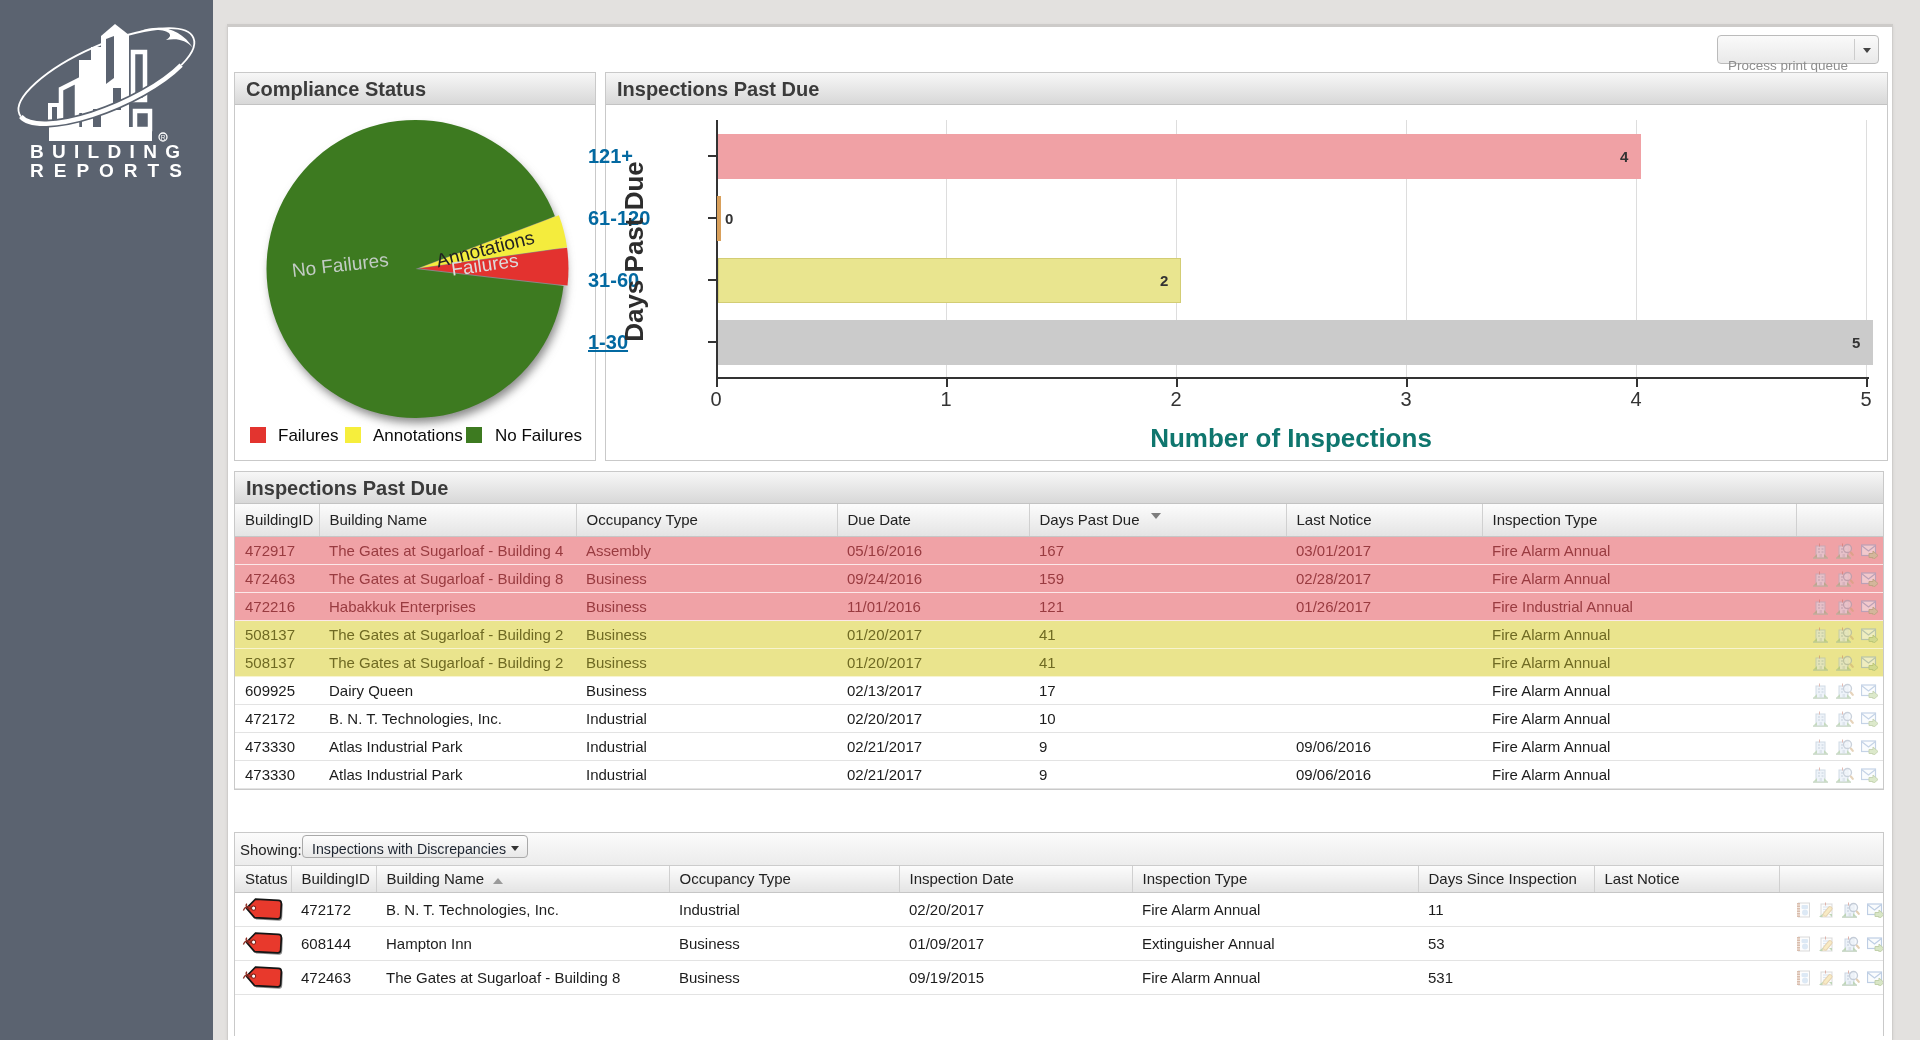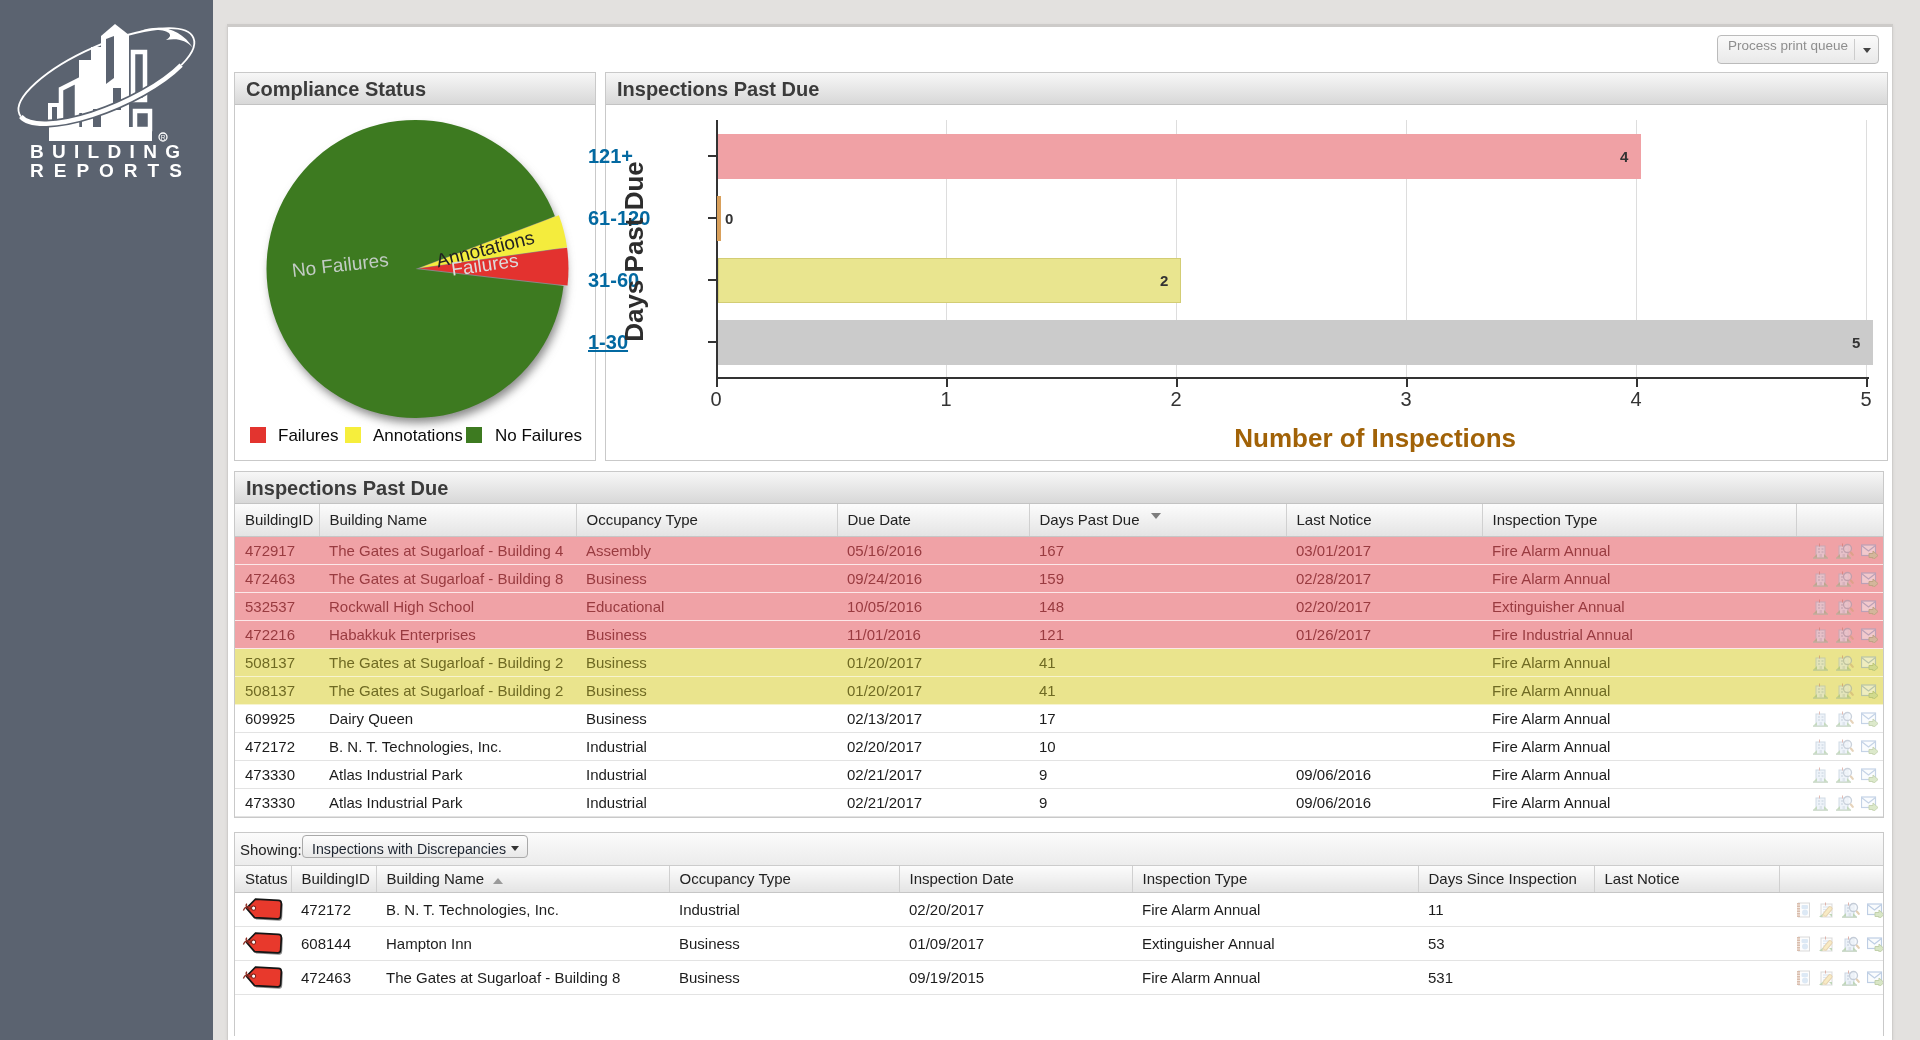--- a/index.html
+++ b/index.html
@@ -9,21 +9,21 @@
 #nav{position:absolute;left:35px;top:240px;list-style:none;margin:0;padding:0;}
 #nav li{font-size:28px;font-weight:bold;color:#fff;line-height:39.5px;
  transform:scaleX(0.79);transform-origin:left center;white-space:nowrap;}
 #main{position:absolute;left:227px;top:24px;width:1666px;height:1016px;background:#fff;
  border:1px solid #cfcdcb;border-top:3px solid #cdcbc9;border-bottom:none;box-shadow:0 1px 3px rgba(0,0,0,.08);}
 .panel{position:absolute;background:#fff;border:1px solid #c9c9c9;}
 .phead{height:32px;line-height:32px;background:linear-gradient(#f7f7f7,#d8d8d8);
  border-bottom:1px solid #c3c3c3;font-size:20px;font-weight:bold;color:#3b3b3b;padding-left:11px;}
 #btn{position:absolute;left:1717px;top:35px;width:162px;height:29px;border:1px solid #bbb;
  border-radius:4px;background:linear-gradient(#fafafa,#e9e9e9);color:#8e8e8e;font-size:13.5px;}
-#btn .txt{position:absolute;left:10px;top:2px;}
+#btn .txt{position:absolute;left:10px;top:22px;}
 #btn .sep{position:absolute;right:23px;top:3px;bottom:3px;width:1px;background:#ccc;}
 #btn .arr{position:absolute;right:7px;top:12px;width:0;height:0;border:4.5px solid transparent;
  border-top:5.5px solid #444;}
 
 .grid{position:absolute;top:120px;height:258px;width:1px;background:#ddd;}
 .bar{position:absolute;height:45px;}
 .ylab{position:absolute;width:120px;text-align:left;font-size:20px;color:#0369a1;font-weight:bold;line-height:45px;}
 .xlab{position:absolute;top:388px;width:40px;text-align:center;font-size:20px;color:#333;}
 .tick{position:absolute;top:378px;height:9px;width:2px;background:#333;}
 .ytick{position:absolute;width:8px;height:2px;background:#333;left:708px;}
@@ -202,21 +202,21 @@
   <div class="tick" style="left:1176px;"></div>
   <div class="tick" style="left:1406px;"></div>
   <div class="tick" style="left:1636px;"></div>
   <div class="tick" style="left:1866px;"></div>
   <div class="xlab" style="left:696px;">0</div>
   <div class="xlab" style="left:926px;">1</div>
   <div class="xlab" style="left:1156px;">2</div>
   <div class="xlab" style="left:1386px;">3</div>
   <div class="xlab" style="left:1616px;">4</div>
   <div class="xlab" style="left:1846px;">5</div>
-  <div style="position:absolute;left:1066px;top:423px;width:450px;text-align:right;font-size:26px;font-weight:bold;color:#a16207;">Number of Inspections</div>
+  <div style="position:absolute;left:1066px;top:423px;width:450px;text-align:center;font-size:26px;font-weight:bold;color:#0f766e;">Number of Inspections</div>
   <div style="position:absolute;left:539px;top:236px;width:190px;text-align:center;font-size:26px;font-weight:bold;color:#2d2d2d;transform:rotate(-90deg);">Days Past Due</div>
 </div>
 
 <div class="panel" id="p3" style="left:234px;top:471px;width:1650px;">
   <div class="phead">Inspections Past Due</div>
   <table id="t2">
     <colgroup>
         <col style="width:84px">
         <col style="width:257px">
         <col style="width:261px">
@@ -254,36 +254,20 @@
             </svg></td>
         </tr>
     <tr class="pink">
           <td>472463</td>
           <td>The Gates at Sugarloaf - Building 8</td>
           <td>Business</td>
           <td>09/24/2016</td>
           <td>159</td>
           <td>02/28/2017</td>
           <td>Fire Alarm Annual</td>
-          <td class="icons"><svg width="16" height="16" style="opacity:0.45">
-              <use href="#ib"></use>
-            </svg><svg width="18" height="16" style="opacity:0.45">
-              <use href="#ibm"></use>
-            </svg><svg width="18" height="16" style="opacity:0.45">
-              <use href="#imail"></use>
-            </svg></td>
-        </tr>
-    <tr class="pink">
-          <td>532537</td>
-          <td>Rockwall High School</td>
-          <td>Educational</td>
-          <td>10/05/2016</td>
-          <td>148</td>
-          <td>02/20/2017</td>
-          <td>Extinguisher Annual</td>
           <td class="icons"><svg width="16" height="16" style="opacity:0.45">
               <use href="#ib"></use>
             </svg><svg width="18" height="16" style="opacity:0.45">
               <use href="#ibm"></use>
             </svg><svg width="18" height="16" style="opacity:0.45">
               <use href="#imail"></use>
             </svg></td>
         </tr>
     <tr class="pink">
           <td>472216</td>

